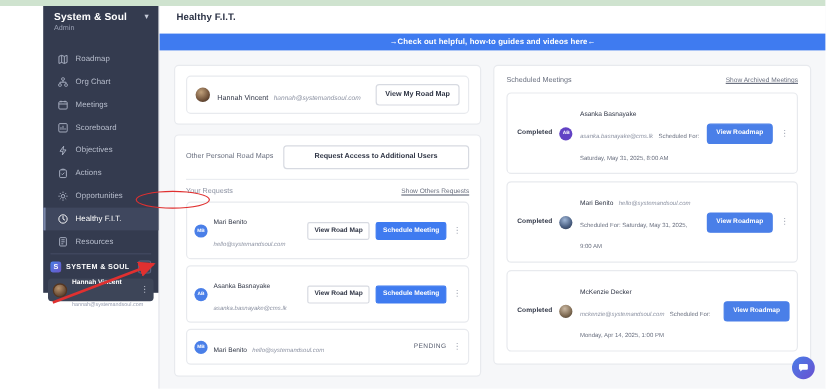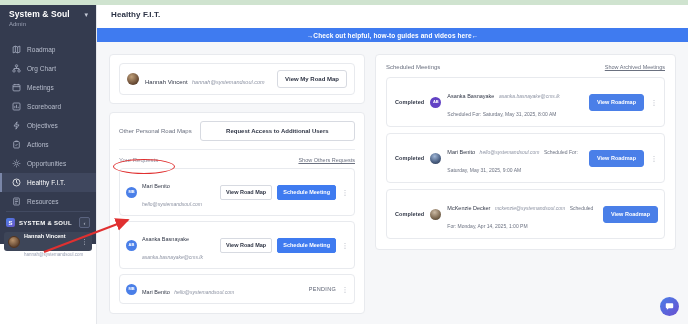--- a/index.html
+++ b/index.html
@@ -17,20 +17,21 @@
     background: #cfe3cf; z-index: 40;
   }
 
   
   .sidebar {
     width: 96px; height: 244px;
     background: #343b4f;
     position: relative; z-index: 30;
     display: flex; flex-direction: column;
     flex: 0 0 96px;
+    margin-left: 36px;
   }
   .sb-head {
     padding: 9px 8px 7px 9px;
     display: flex; align-items: flex-start; gap: 3px;
   }
   .sb-head-txt { flex: 1; min-width: 0; }
   .sb-org {
     color: #ffffff; font-size: 8.5px; font-weight: bold;
     letter-spacing: .1px; line-height: 10px; white-space: nowrap;
   }

